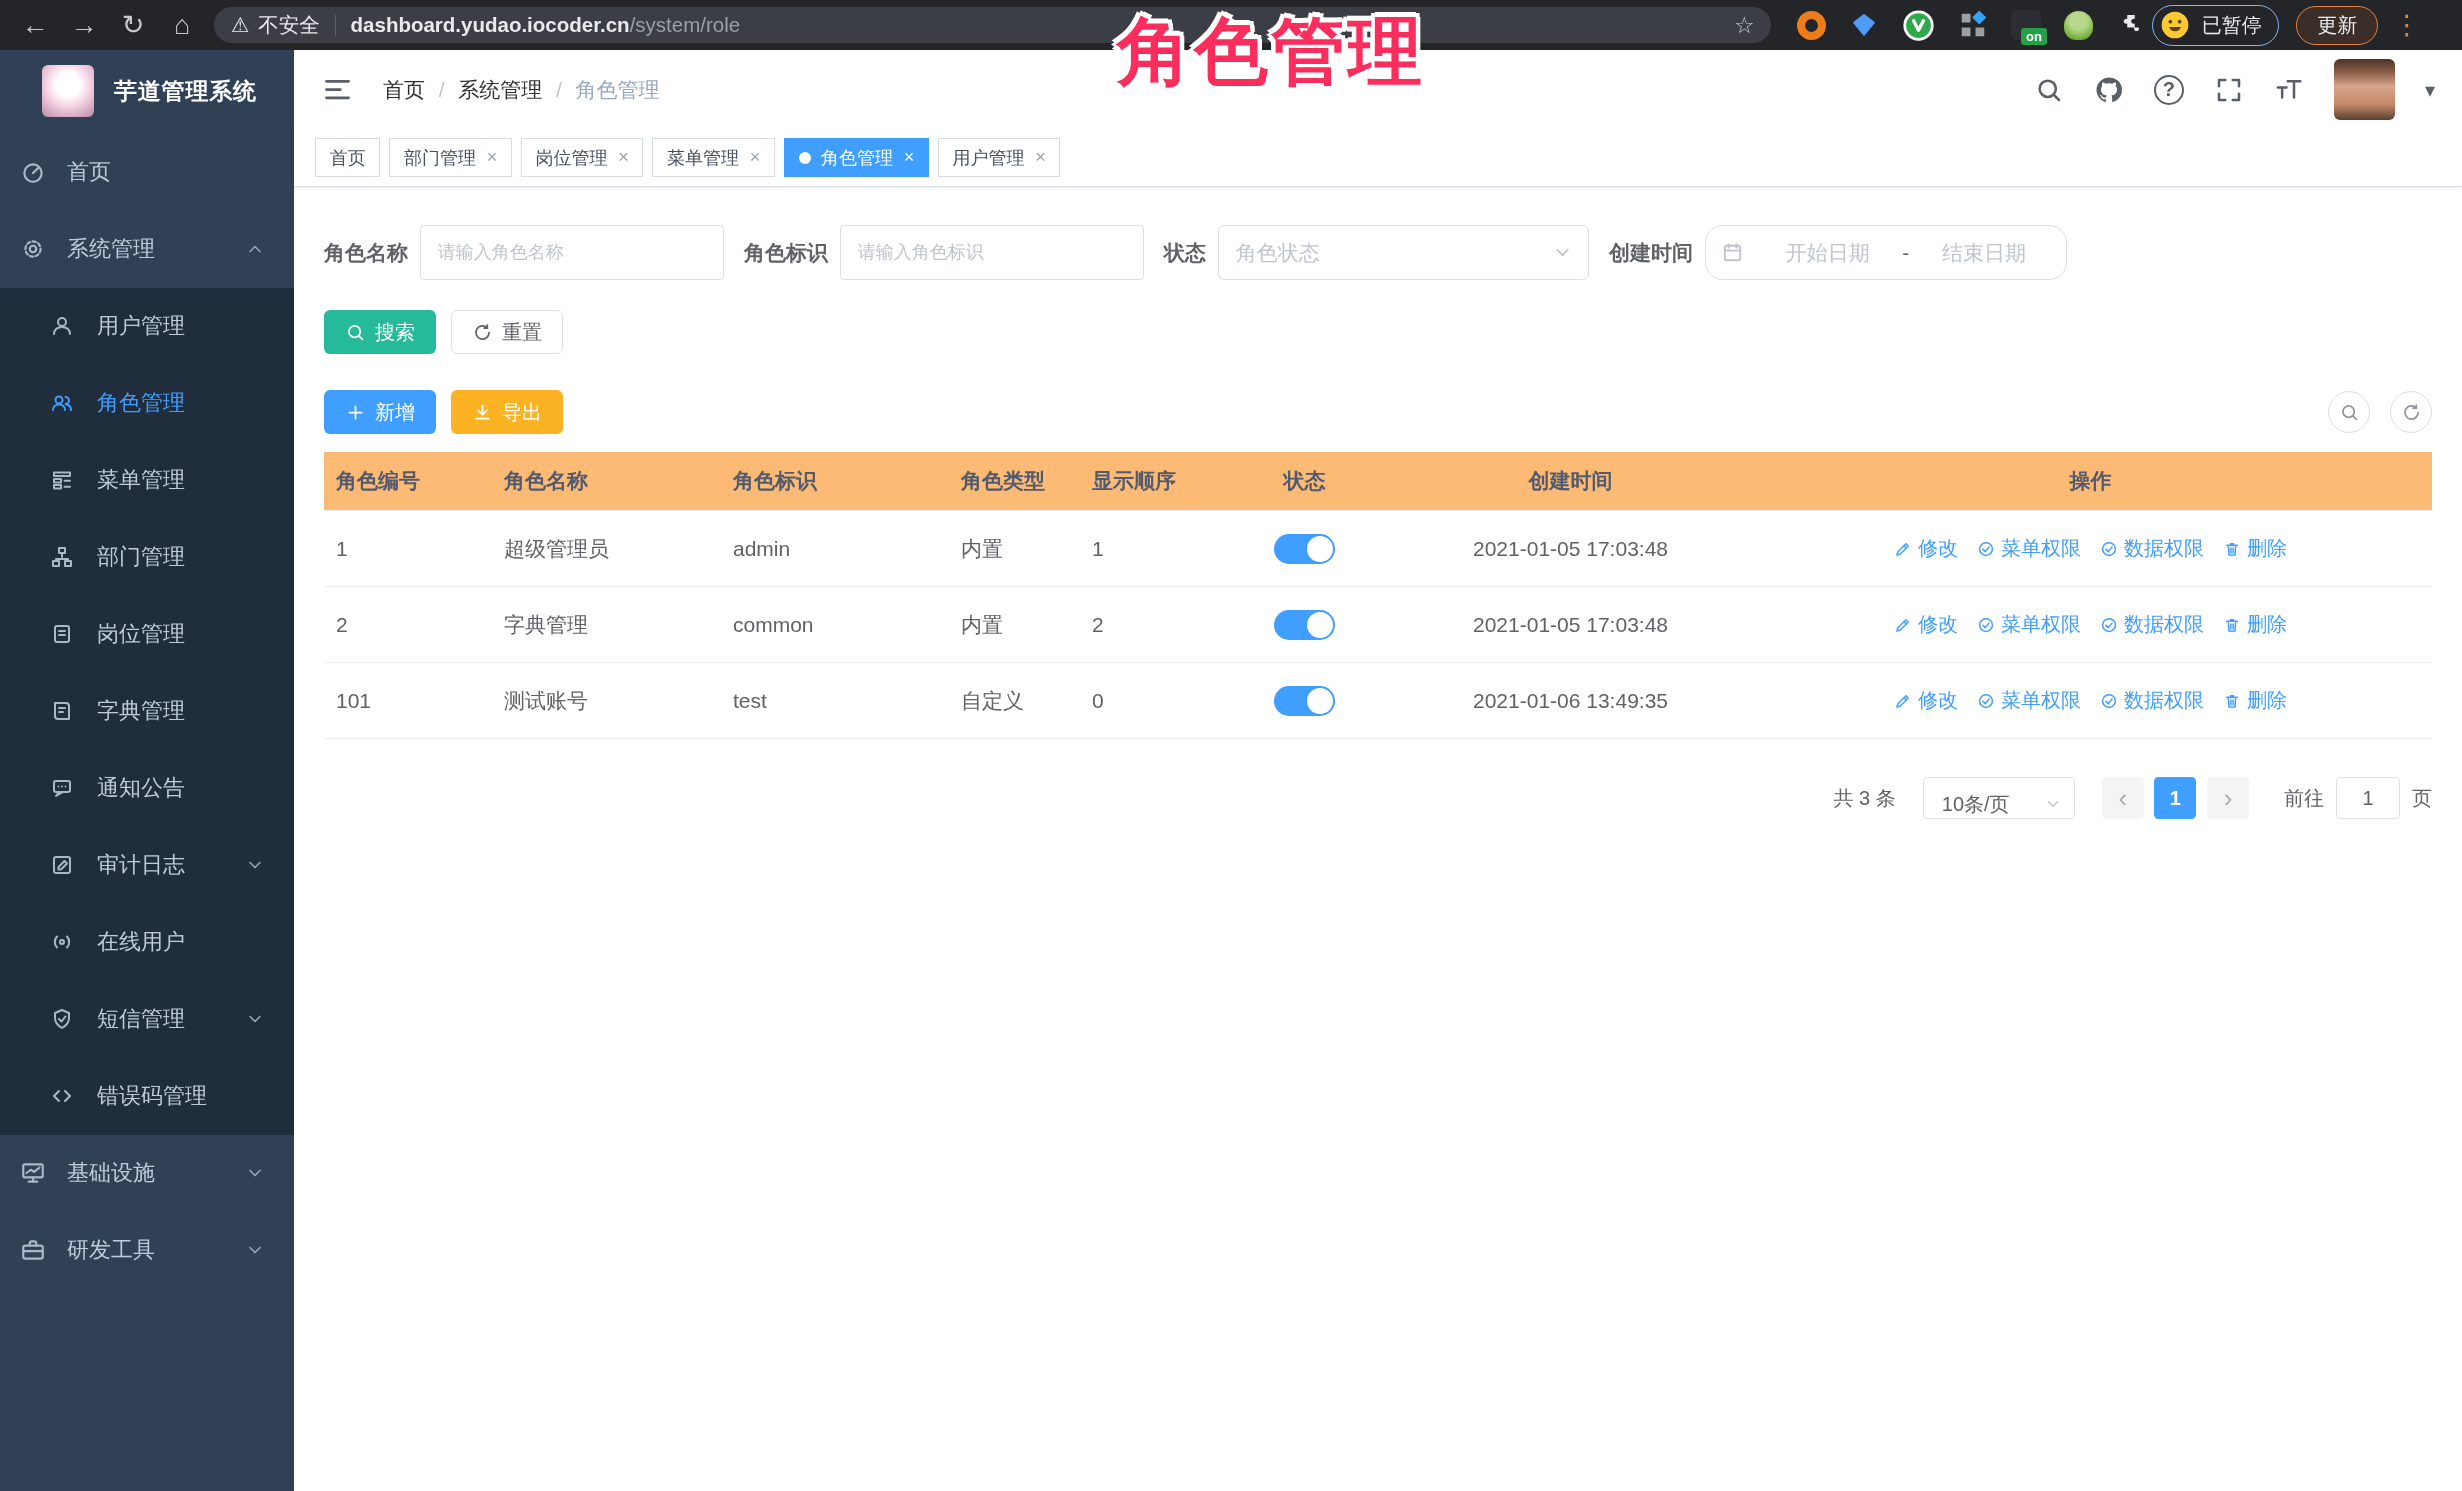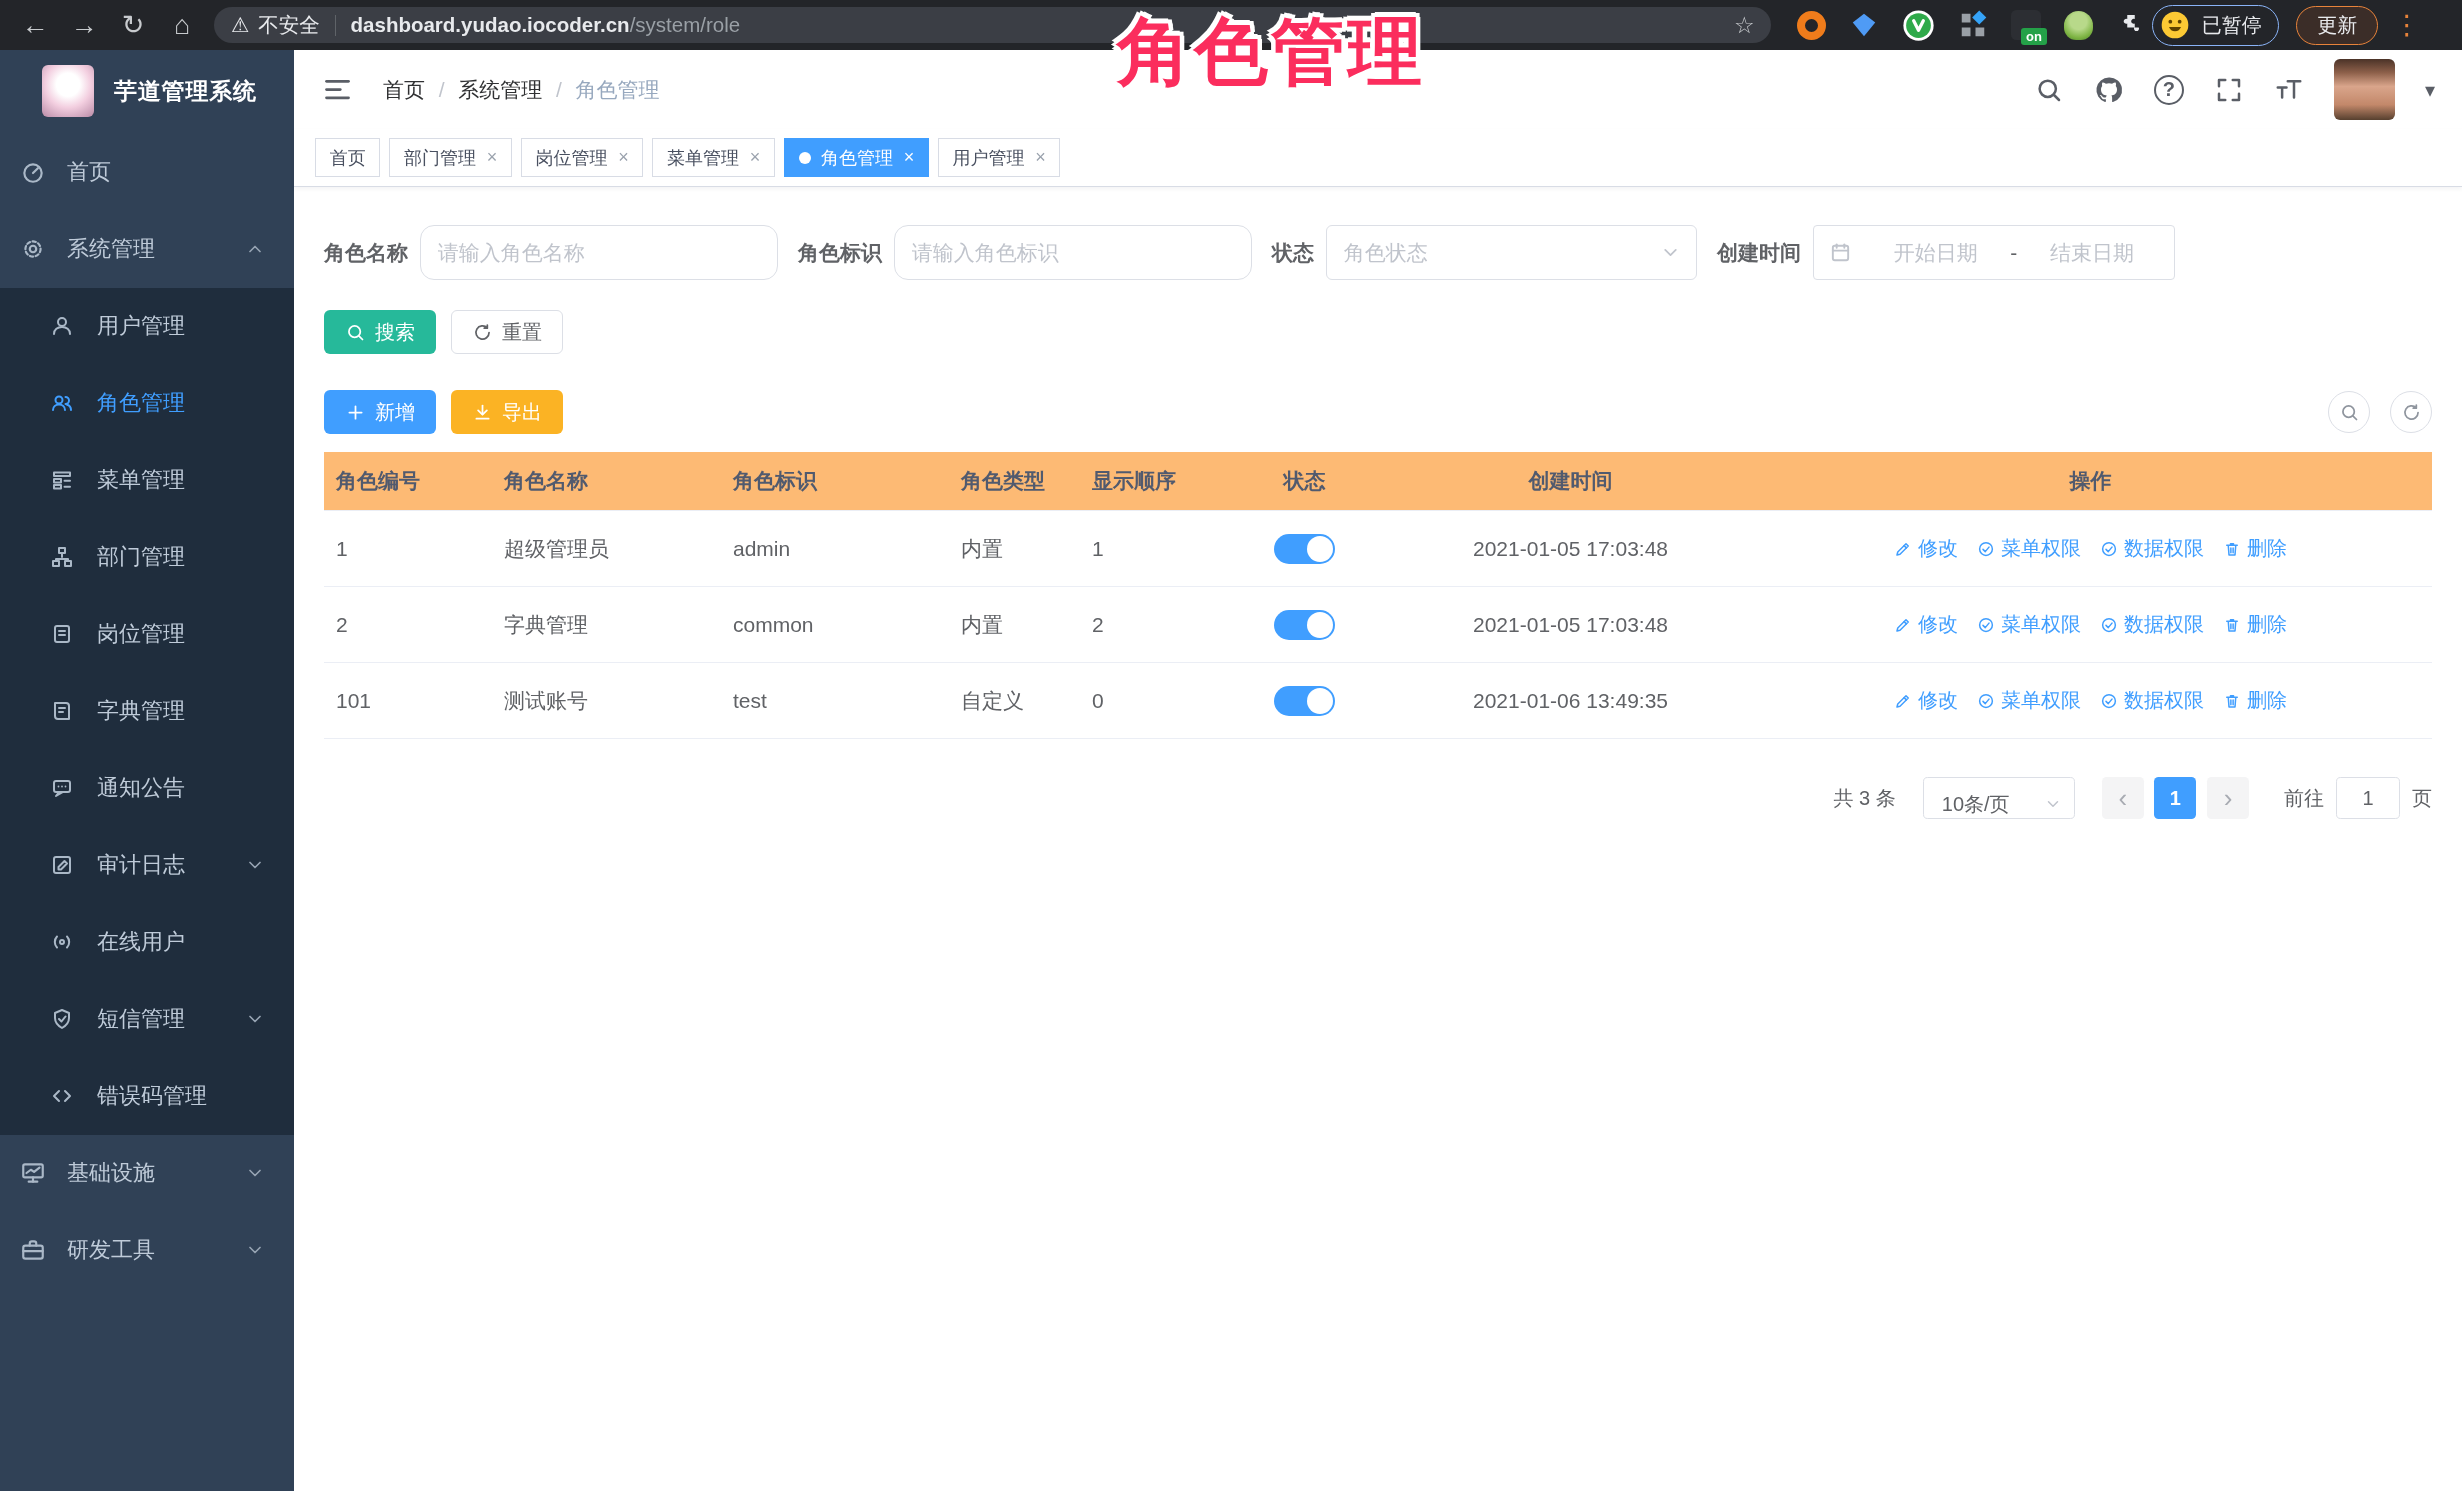--- a/index.html
+++ b/index.html
@@ -61,25 +61,25 @@
 .tag .x{font-size:18px;color:#9aa2ad}
 .tag.active{background:#409eff;border-color:#409eff;color:#fff}
 .tag.active .dot{width:12px;height:12px;border-radius:50%;background:#fff}
 .tag.active .x{color:#fff}
 
 
 .content{padding:38px 30px 0}
 .filters{display:flex;align-items:center}
 .fgroup{display:flex;align-items:center;margin-right:20px}
 .flabel{font-size:21px;color:#606266;font-weight:700;margin-right:12px;white-space:nowrap}
-.finput{width:358px;height:55px;border:0.8px solid #dcdfe6;border-radius:14px;padding:0 16.7px;font-size:21px;color:#606266;outline:none;font-family:inherit}
+.finput{width:304px;height:55px;border:0.8px solid #dcdfe6;border-radius:4px;padding:0 16.7px;font-size:18px;color:#606266;outline:none;font-family:inherit}
 .finput::placeholder{color:#c0c4cc}
 .fselect{width:371px;height:55px;border:0.8px solid #dcdfe6;border-radius:6px;display:flex;align-items:center;padding:0 15px 0 16.7px;color:#c0c4cc;font-size:21px;cursor:pointer}
 .fselect .chev{margin-left:auto;width:21px;height:21px;color:#c0c4cc}
-.fdate{width:362px;height:55px;border:0.8px solid #dcdfe6;border-radius:4px;display:flex;align-items:center;padding:0 15px;color:#c0c4cc;font-size:21px}
+.fdate{width:362px;height:55px;border:0.8px solid #dcdfe6;border-radius:18px;display:flex;align-items:center;padding:0 15px;color:#c0c4cc;font-size:21px}
 .fdate .cal{width:23px;height:23px;margin-right:16.7px;color:#c0c4cc}
 .fdate .dph{flex:1;text-align:center}
 .fdate .dsep{color:#606266;margin:0 7.6px}
 
 .btnrow{margin-top:30px;display:flex;gap:15px}
 .btn{height:44px;padding:0 20px;border-radius:6px;font-size:20px;display:flex;align-items:center;gap:9px;border:0.8px solid transparent;cursor:pointer;font-family:inherit}
 .btn .bic{width:21px;height:21px}
 .btn-search{background:#26b99a;color:#fff}
 .btn-reset{background:#fff;border-color:#dcdfe6;color:#606266}
 .btn-add{background:#409eff;color:#fff}

